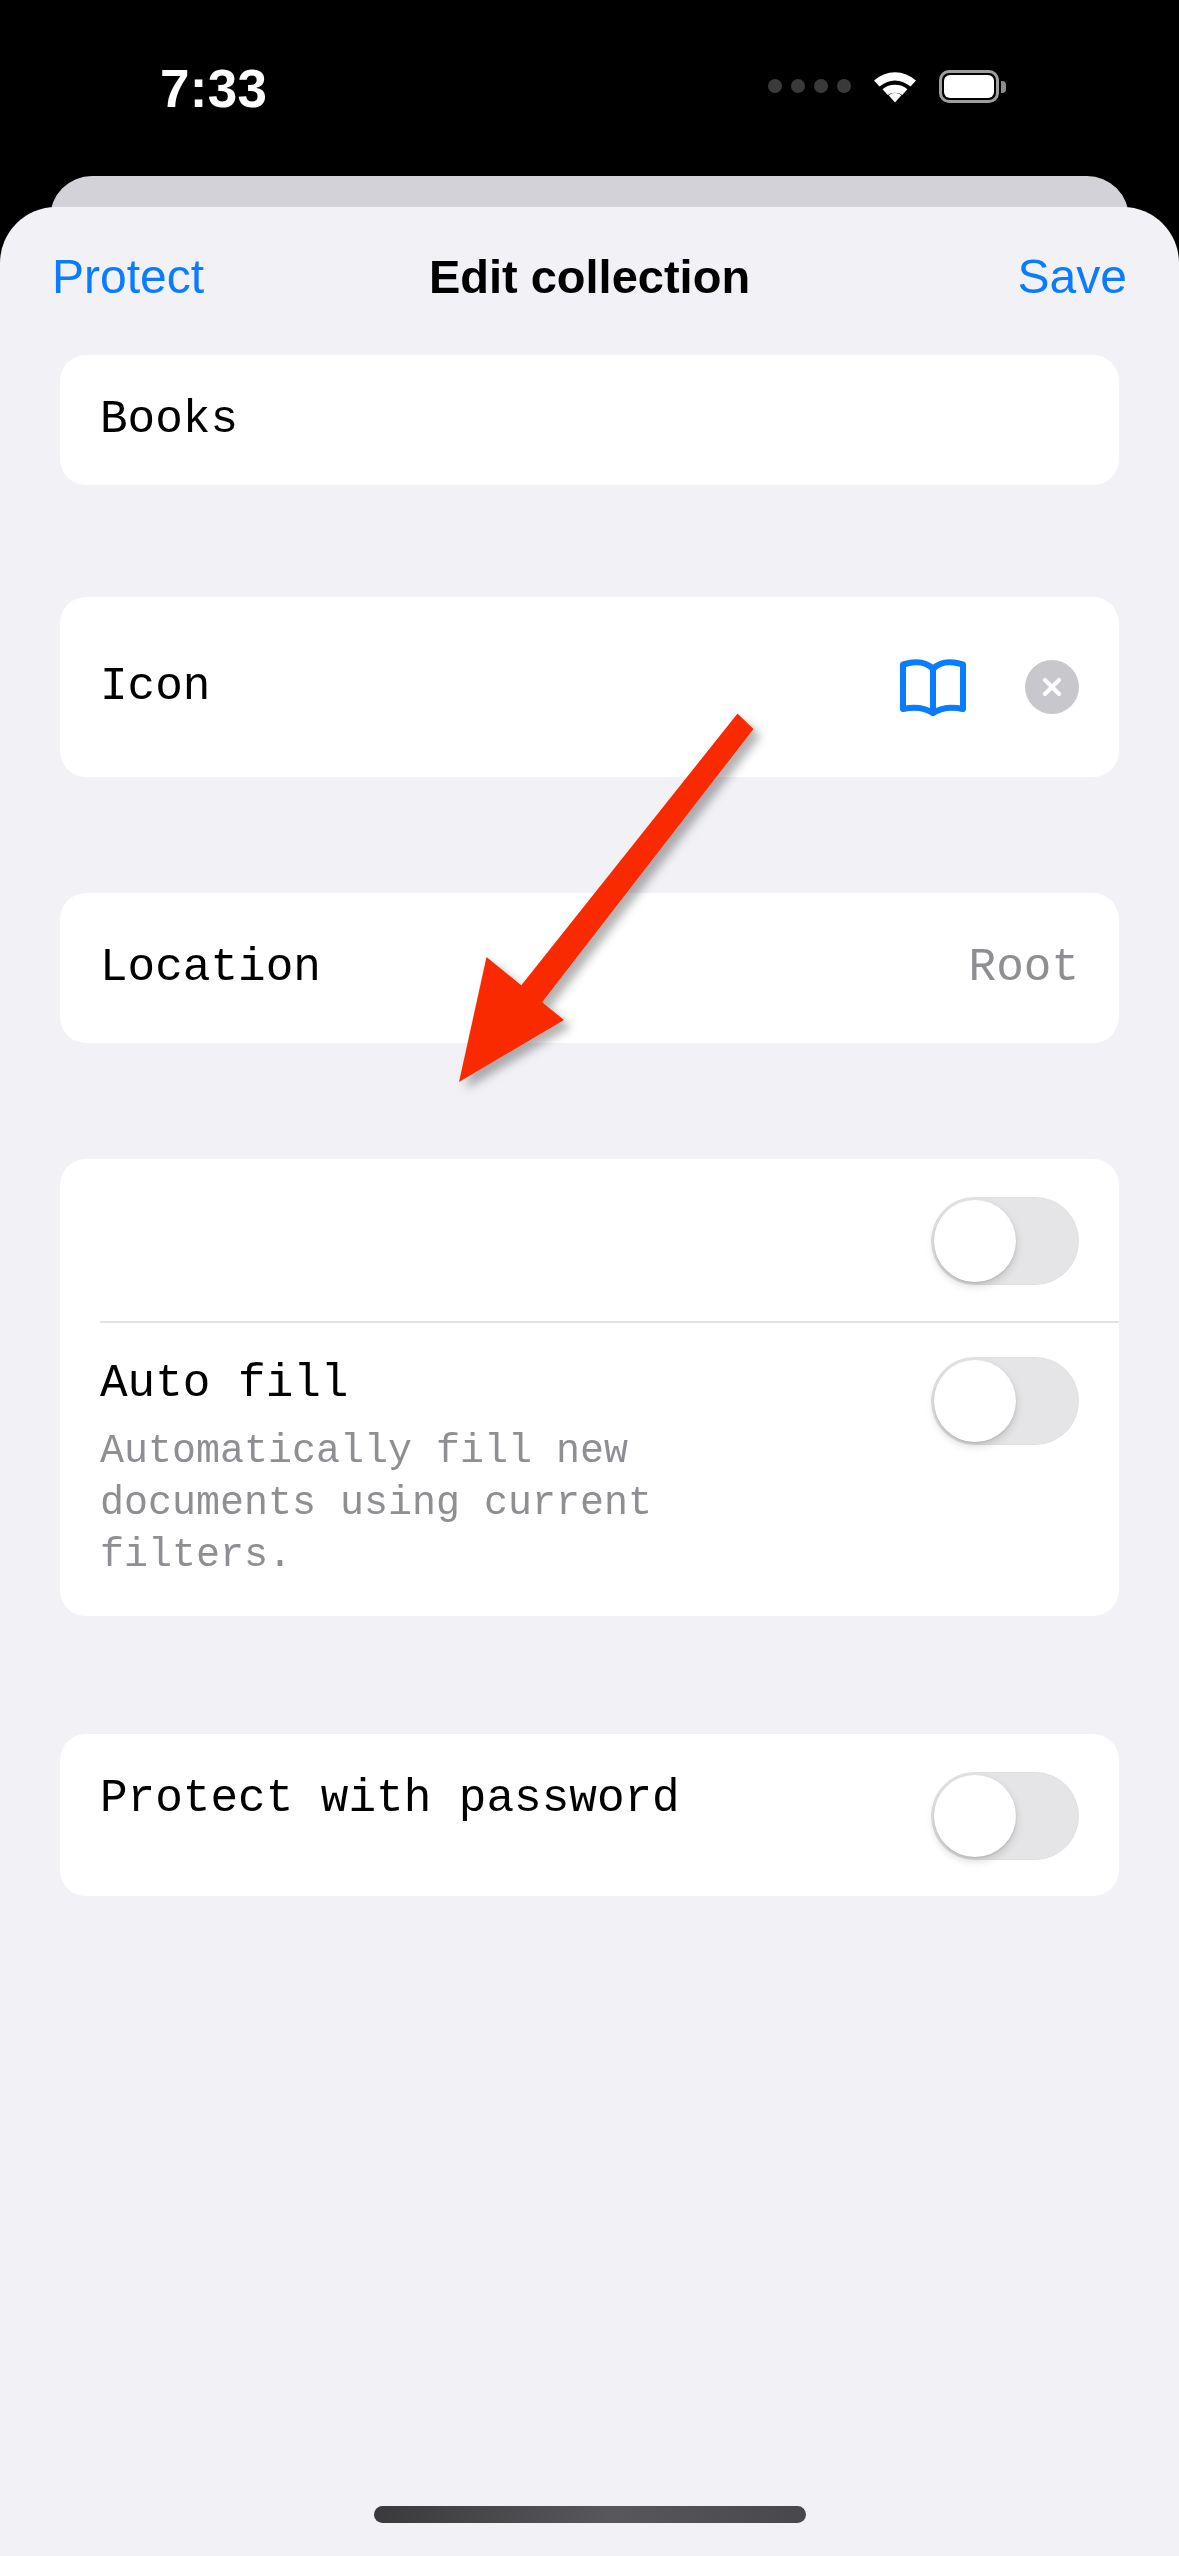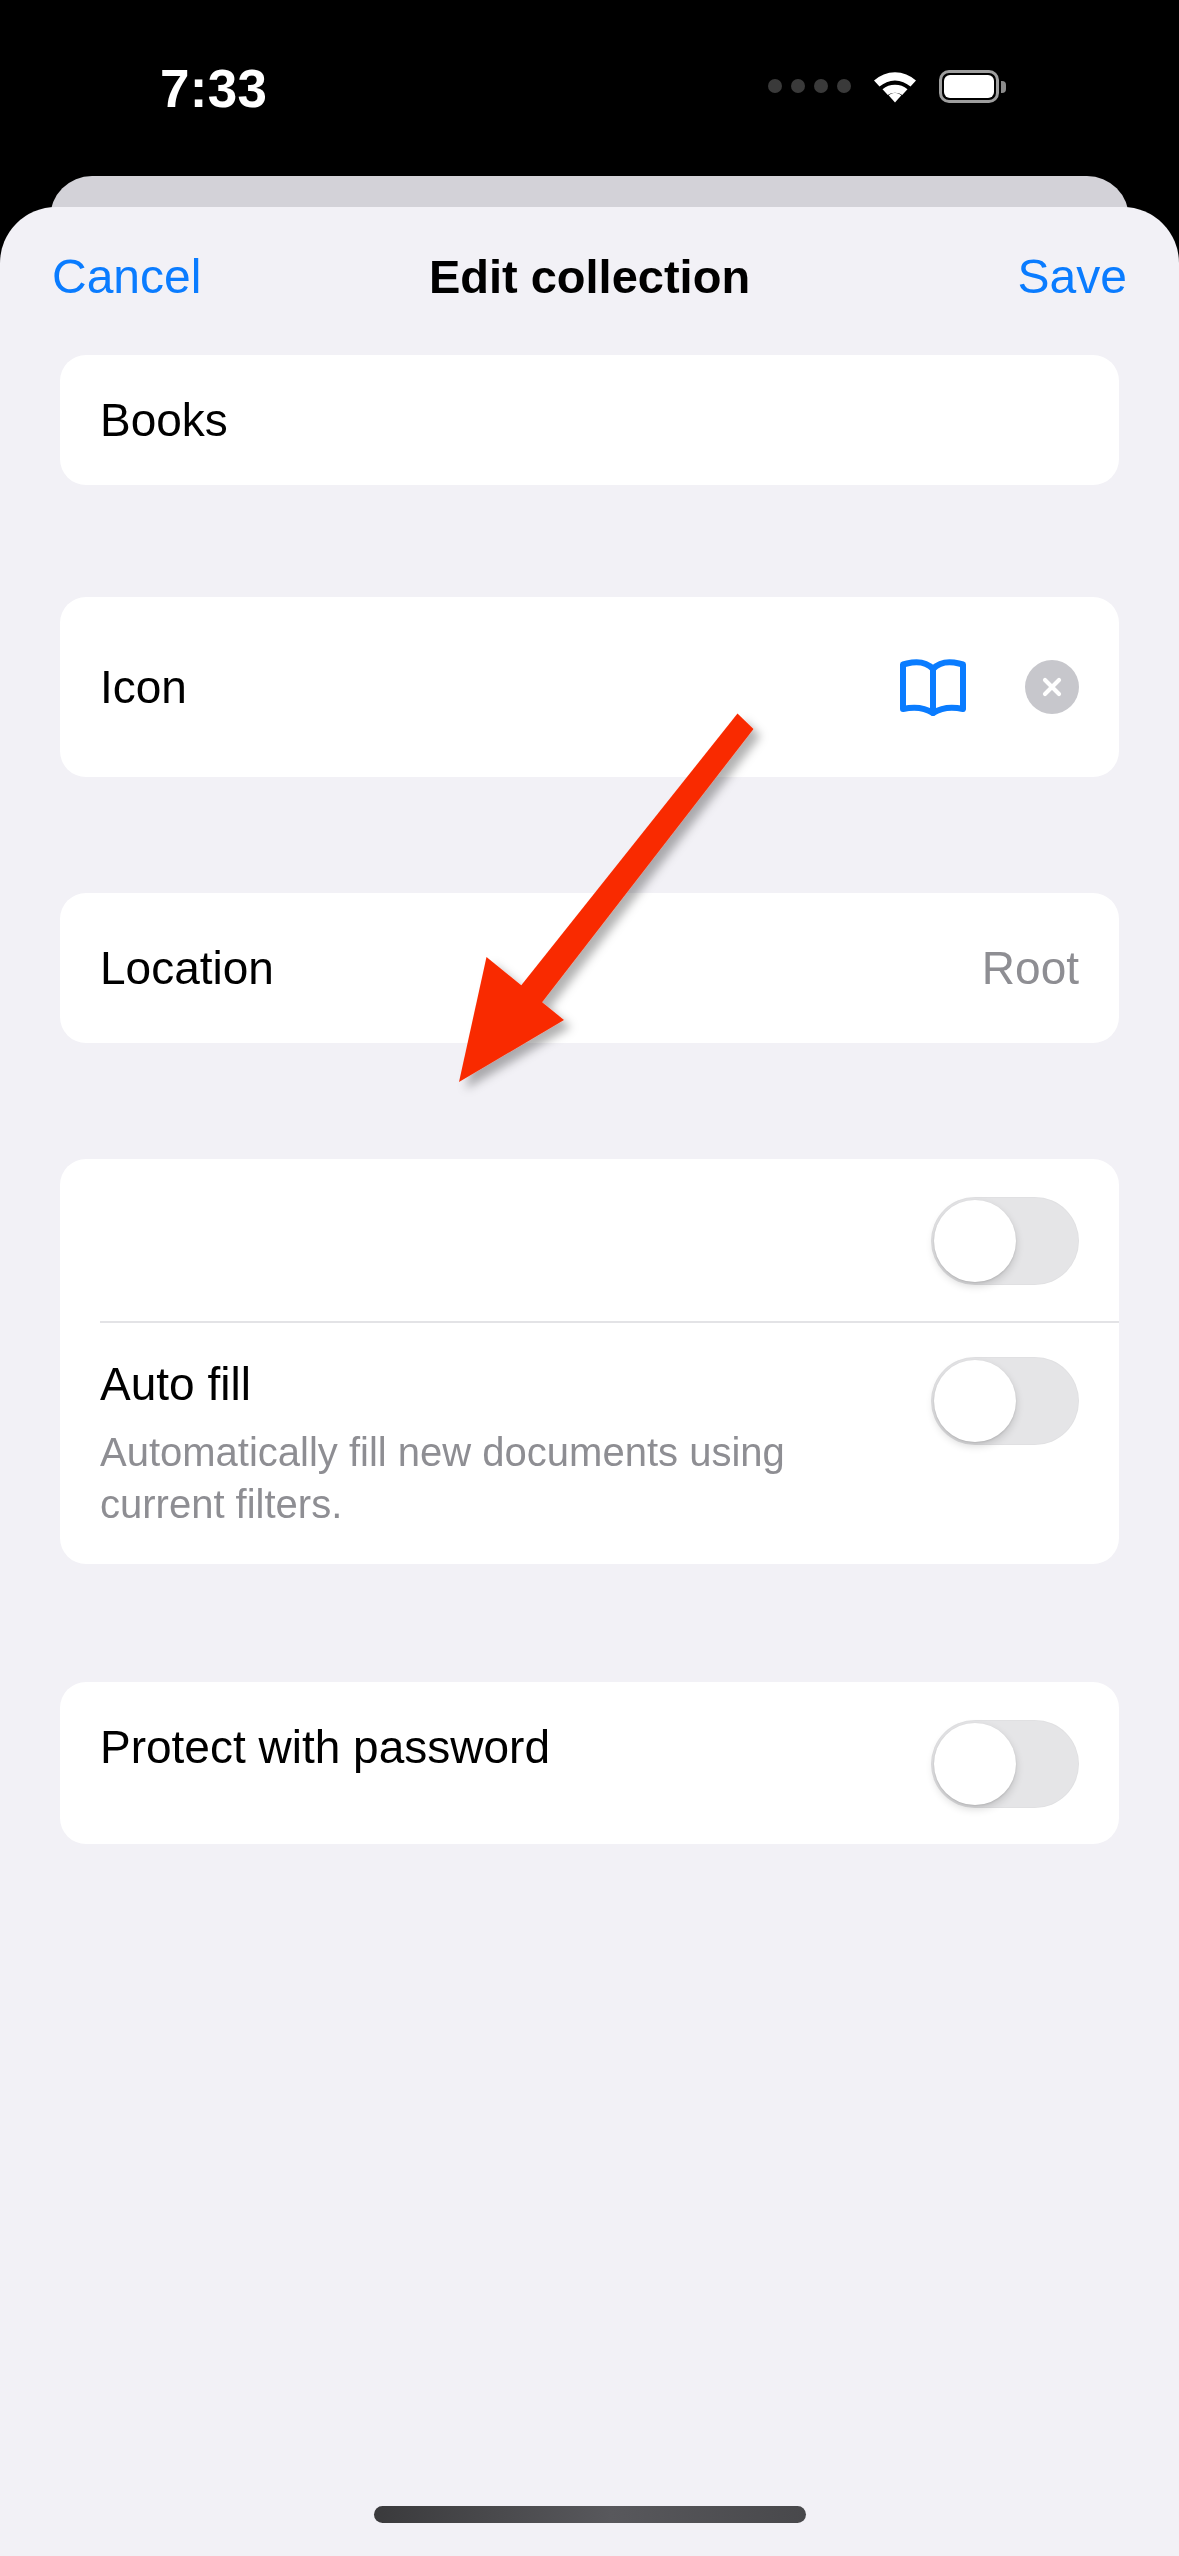--- a/index.html
+++ b/index.html
@@ -90,21 +90,21 @@
     line-height:1;
   }
   #nav-save {
     position:absolute; right:52px; top:46px;
     font-size:48px; color:#0a7cff;
     line-height:1;
     white-space:nowrap;
   }
 
   
-  #form { position:relative; padding:0 60px; }
+  #form { position:relative; padding:0 60px;font-family:Liberation Mono, monospace; }
 
   .card {
     background:#ffffff;
     border-radius:26px;
     width:1059px;
     overflow:hidden;
   }
   .gap-lg { height:112px; }
   .gap-md { height:116px; }
   .gap-xl { height:118px; }
@@ -218,21 +218,21 @@
         <span class="nub"></span>
       </span>
     </div>
   </div>
 
   <div id="sheet-behind"></div>
 
   <div id="sheet">
 
     <div id="navbar">
-      <div id="nav-cancel">Cancel</div>
+      <div id="nav-cancel">Protect</div>
       <div id="nav-title">Edit collection</div>
       <div id="nav-save">Save</div>
     </div>
 
     <div id="form">
 
       <div class="card">
         <div class="row">
           <span class="row-label" placeholder="Name">Books</span>
         </div>

